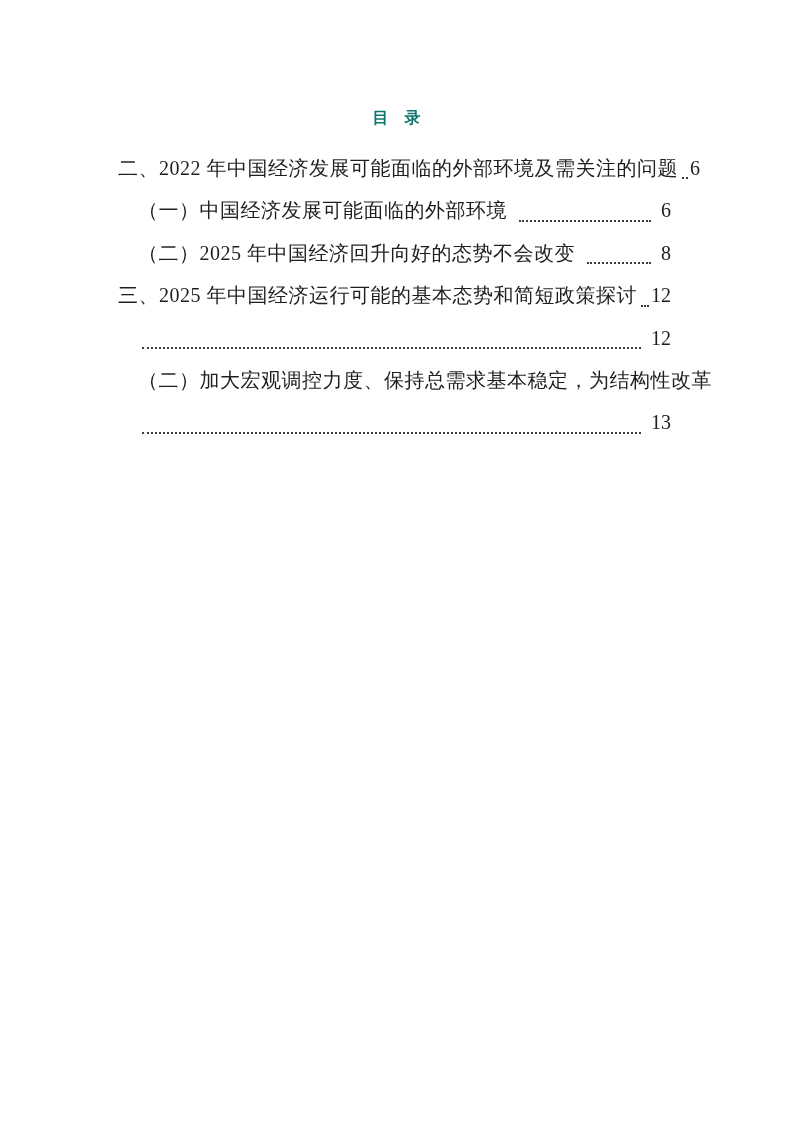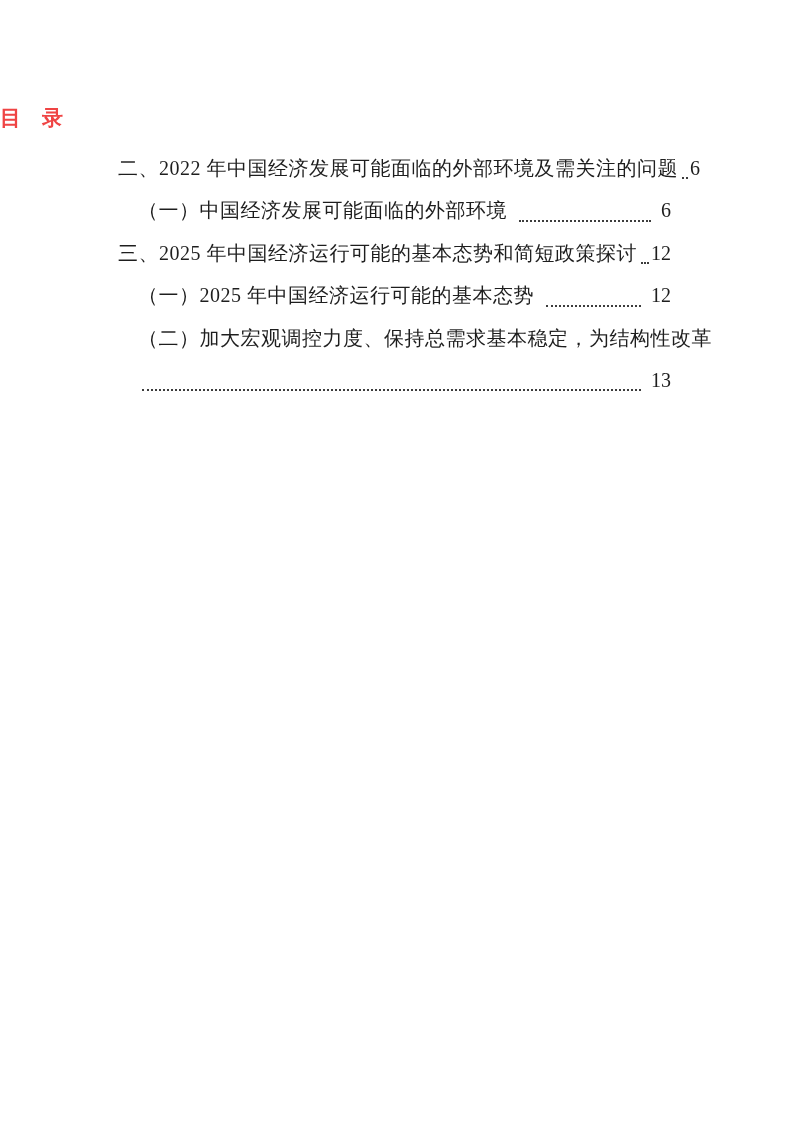--- a/index.html
+++ b/index.html
@@ -14,26 +14,26 @@
     background: #ffffff;
     overflow: hidden;
     font-family: "Liberation Serif", "DejaVu Serif", serif;
     color: #1e1e1e;
   }
   .doc-title {
     position: absolute;
     top: 102px;
     left: 0;
     width: 100%;
-    text-align: left;
+    text-align: center;
     font-family: "Liberation Sans", "DejaVu Sans", sans-serif;
     font-weight: 700;
-    font-size: 21px;
+    font-size: 16px;
     line-height: 32px;
-    color: #ef4444;
+    color: #0f766e;
   }
   .toc {
     position: absolute;
     left: 118px;
     top: 147px;
     width: 553px;
   }
   .toc-row {
     display: flex;
     align-items: stretch;
@@ -70,27 +70,31 @@
       <div class="toc-row level-1">
         <span class="toc-label">二、2022 年中国经济发展可能面临的外部环境及需关注的问题</span>
         <span class="dot-leader"></span>
         <span class="toc-pagenum">6</span>
       </div>
       <div class="toc-row level-2">
         <span class="toc-label">（一）中国经济发展可能面临的外部环境</span>
         <span class="dot-leader"></span>
         <span class="toc-pagenum">6</span>
       </div>
+      <div class="toc-row level-2">
+        <span class="toc-label">（二）2025 年中国经济回升向好的态势不会改变</span>
+        <span class="dot-leader"></span>
+        <span class="toc-pagenum">8</span>
+      </div>
       <div class="toc-row level-1">
         <span class="toc-label">三、2025 年中国经济运行可能的基本态势和简短政策探讨</span>
         <span class="dot-leader"></span>
         <span class="toc-pagenum">12</span>
       </div>
       <div class="toc-row level-2">
-        <span class="toc-label">（一）2025 年中国经济运行可能的基本态势</span>
         <span class="dot-leader"></span>
         <span class="toc-pagenum">12</span>
       </div>
       <div class="toc-row level-2 wrap-first">
         <span class="toc-label">（二）加大宏观调控力度、保持总需求基本稳定，为结构性改革</span>
       </div>
       <div class="toc-row level-2 wrap-continuation">
         <span class="dot-leader"></span>
         <span class="toc-pagenum">13</span>
       </div>

